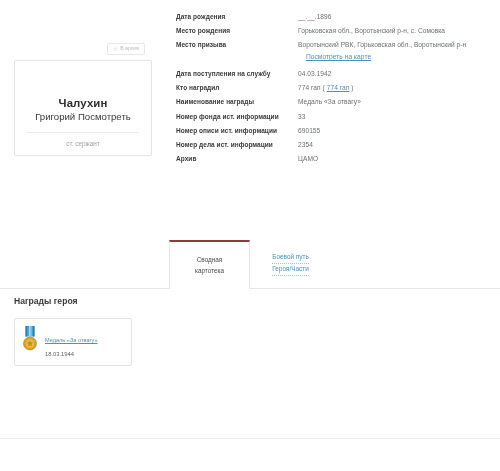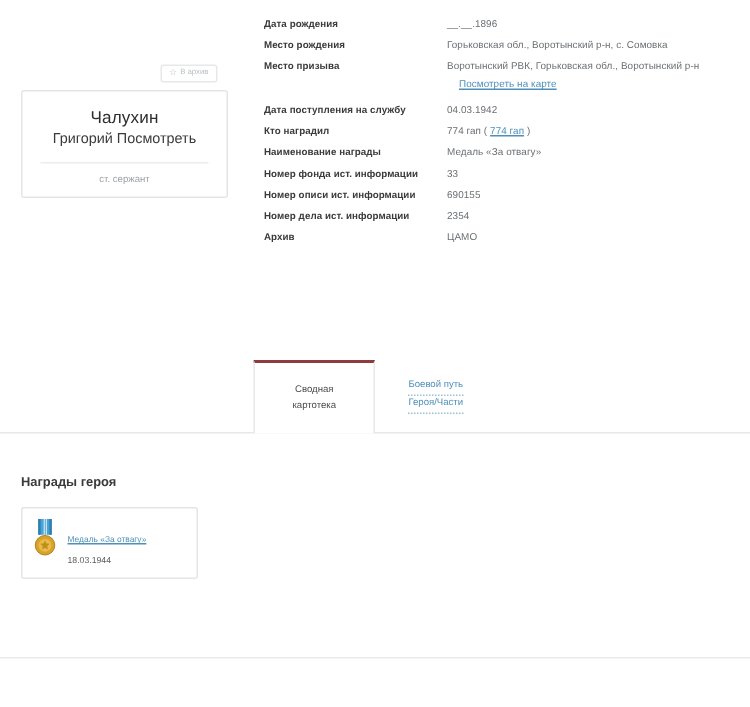--- a/index.html
+++ b/index.html
@@ -29,22 +29,22 @@
     position:absolute;top:-18px;right:6px;
     display:flex;align-items:center;gap:2px;
     border:1px solid #e6e8e9;border-radius:2px;
     background:#fff;
     padding:2px 5px;
     font-size:5.2px;color:#b9bdbf;
     line-height:1;cursor:pointer;
   }
   .archive-btn .star{font-size:6px;color:#b9bdbf;line-height:1;}
   .p-last{
-    text-align:center;font-size:11.4px;font-weight:normal;color:#2e2e2e;
-    letter-spacing:.1px;line-height:1.15;
+    text-align:center;font-size:11.4px;font-weight:bold;color:#2e2e2e;
+    letter-spacing:.1px;line-height:1.15;margin-top:24px;
   }
   .p-first{
     text-align:center;font-size:9.6px;color:#3a3a3a;
     margin-top:1px;line-height:1.2;
   }
   .p-sep{height:1px;background:#ececec;margin:9px 4px 0 4px;}
   .p-rank{text-align:center;font-size:6.4px;color:#9ea3a6;margin-top:7px;}
 
   
   .info{
@@ -85,21 +85,21 @@
     color:#4a4a4a;
     margin-bottom:-1px;
     background:#fff;
   }
   .tab.inactive{color:#4e90b8;}
   .tab.inactive span{border-bottom:1px dotted #9cc2d6;}
 
   
   .awards{position:absolute;left:0;top:296px;width:500px;}
   .awards-title{
-    margin-left:14px;font-size:8.6px;font-weight:bold;color:#3a3a3a;margin-top:20px;
+    margin-left:14px;font-size:8.6px;font-weight:bold;color:#3a3a3a;
   }
   .award-card{
     margin:12px 0 0 14px;
     width:118px;box-sizing:border-box;
     border:1px solid #e3e5e6;border-radius:2px;background:#fff;
     padding:7px 7px 8px 7px;
     display:flex;align-items:flex-start;gap:7px;
   }
   .medal{width:16px;flex:0 0 16px;}
   .award-text{padding-top:2px;}

